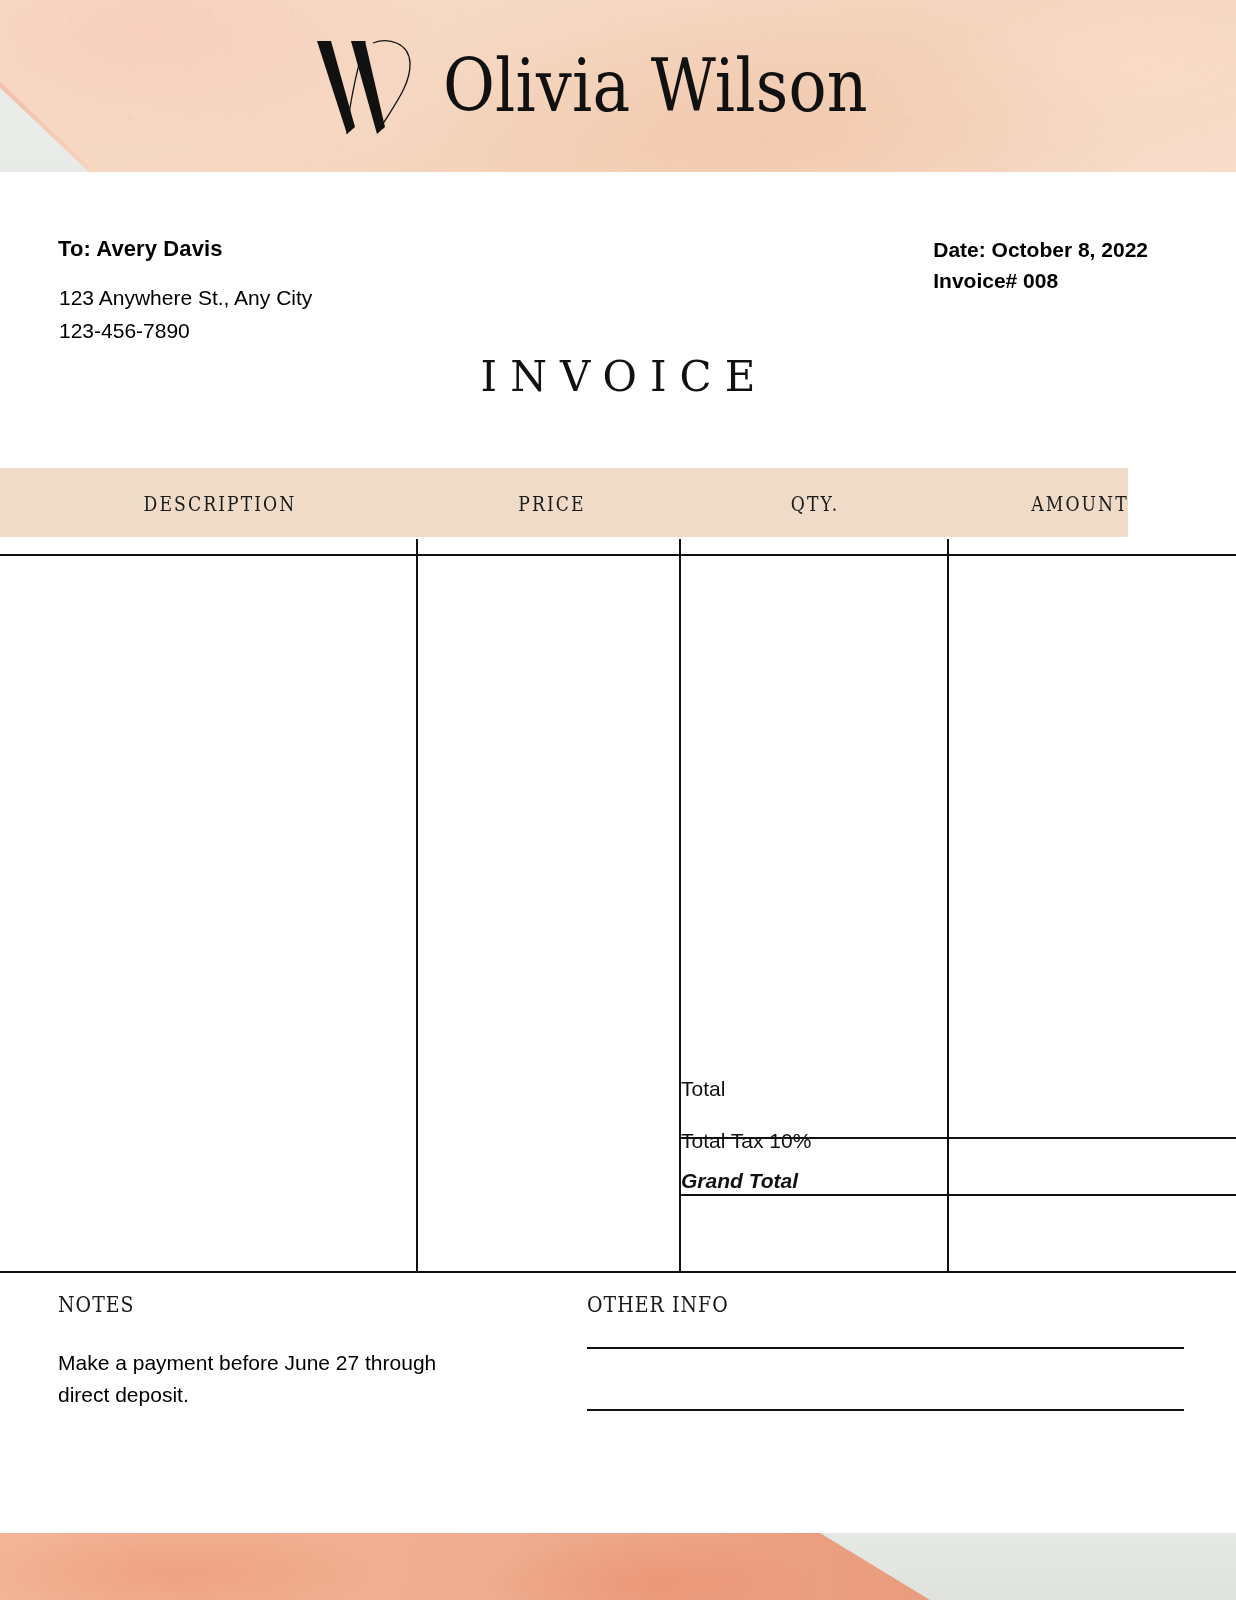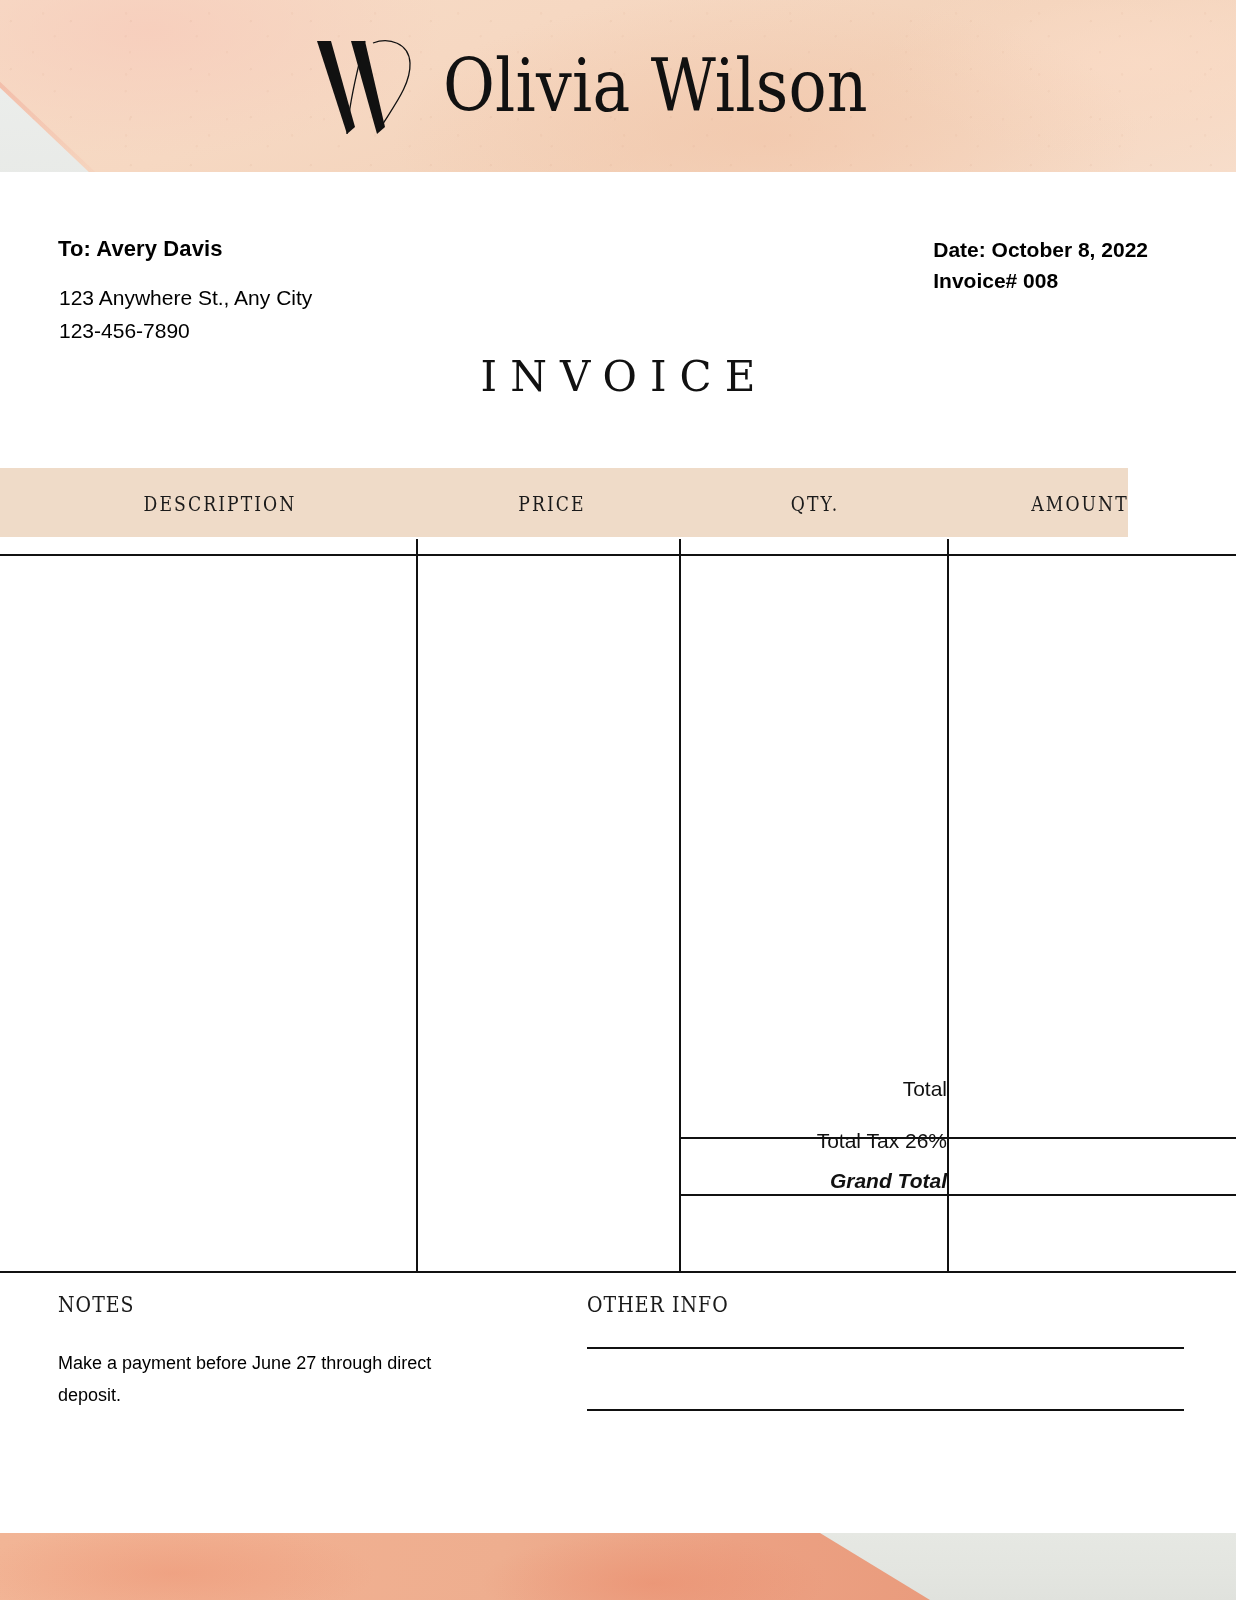--- a/index.html
+++ b/index.html
@@ -221,21 +221,21 @@
   
   .h-top      { left: 0;     top: 17px;   width: 1236px; }
   .h-total    { left: 679px; top: 600px;  width: 557px; }
   .h-tax      { left: 679px; top: 657px;  width: 557px; }
   .h-bottom   { left: 0;     top: 734px;  width: 1236px; }
 
   .totals-label {
     position: absolute;
     left: 681px;
     width: 266px;
-    text-align: right;
+    text-align: left;
     font-size: 21px;
     color: #111111;
   }
   .tl-total { top: 540px; }
   .tl-tax   { top: 592px; }
   .tl-grand { top: 632px; font-weight: 700; font-style: italic; }
 
   .totals-value {
     position: absolute;
     left: 949px;
@@ -266,21 +266,21 @@
     font-family: "DejaVu Serif", "Liberation Serif", serif;
     font-size: 22px;
     letter-spacing: 1.2px;
     color: #1a1a1a;
     transform: scaleX(0.86);
     transform-origin: left center;
     margin: 0 0 30px 0;
     white-space: nowrap;
   }
   .notes-body {
-    font-size: 18px;
+    font-size: 21px;
     line-height: 32px;
     margin: 0;
   }
   .writeline {
     width: 597px;
     height: 2px;
     background: #111111;
     margin-bottom: 60px;
   }
   .writeline:last-child { margin-bottom: 0; }
@@ -331,21 +331,21 @@
   <div class="rule rule-v v-c1"></div>
   <div class="rule rule-v v-c2"></div>
   <div class="rule rule-v v-c3"></div>
   <div class="rule rule-h h-total"></div>
   <div class="rule rule-h h-tax"></div>
   <div class="rule rule-h h-bottom"></div>
 
   <div class="totals-label tl-total">Total</div>
   <div class="totals-value tv-total"></div>
 
-  <div class="totals-label tl-tax">Total Tax 26%</div>
+  <div class="totals-label tl-tax">Total Tax 10%</div>
   <div class="totals-value tv-tax"></div>
 
   <div class="totals-label tl-grand">Grand Total</div>
   <div class="totals-value tv-grand"></div>
 </div>
 
 <div class="notes">
   <p class="sec-title">NOTES</p>
   <p class="notes-body">Make a payment before June 27 through direct deposit.</p>
 </div>

